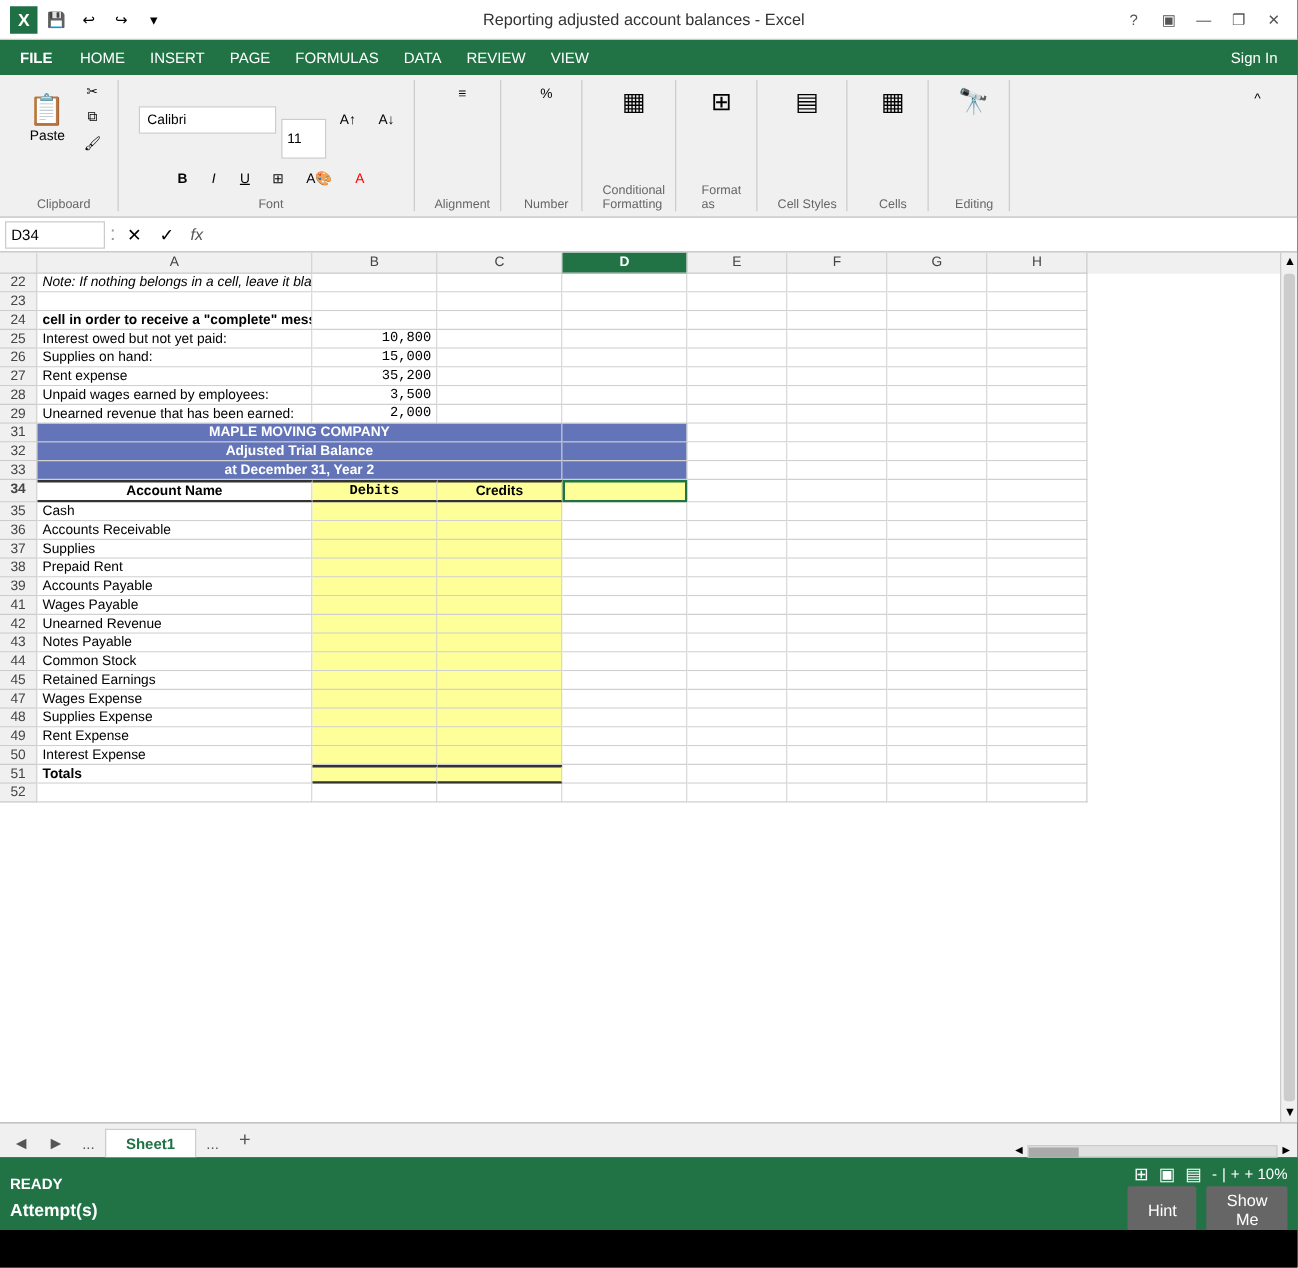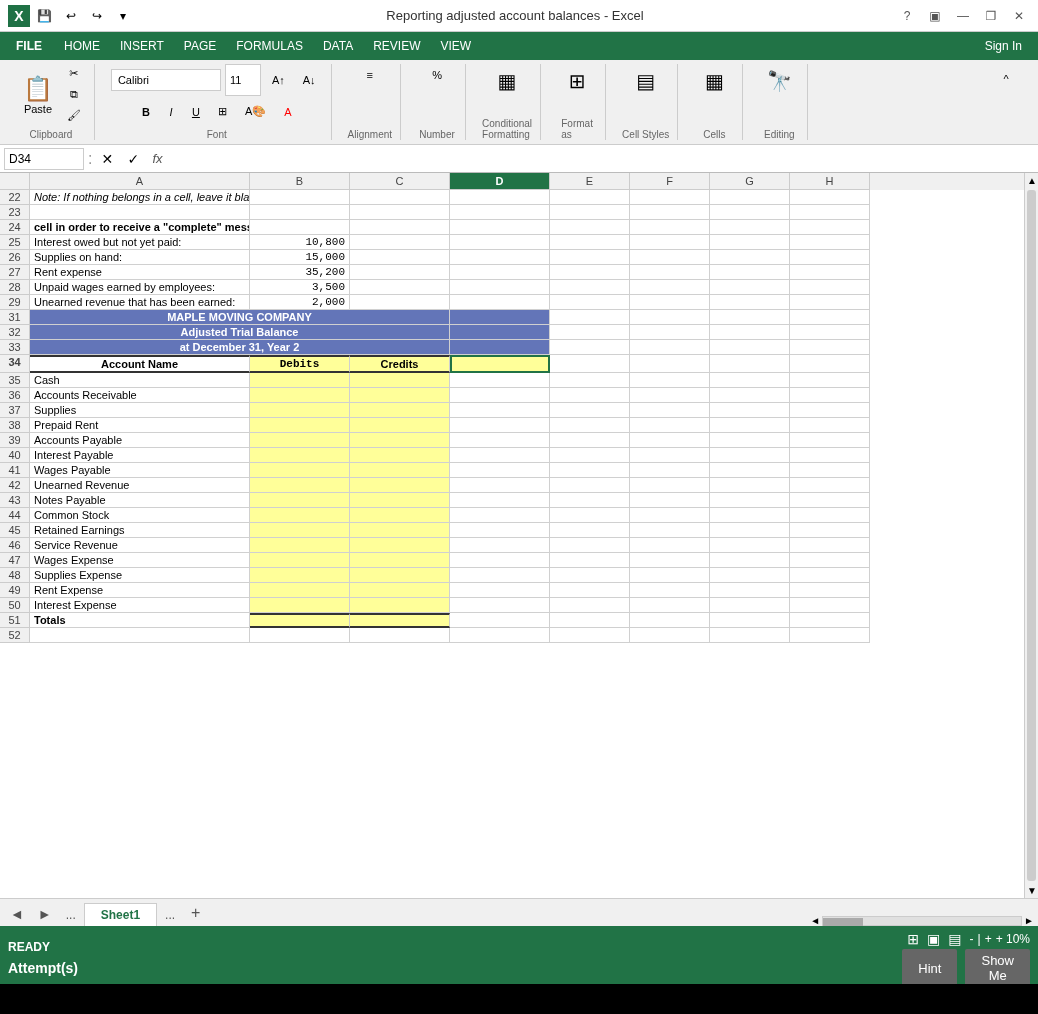--- a/index.html
+++ b/index.html
@@ -72,21 +72,21 @@
     .ribbon-row { display: flex; align-items: center; gap: 4px; }
     .rb-btn { 
       display: flex; flex-direction: column; align-items: center; justify-content: center;
       padding: 4px 6px; cursor: pointer; border-radius: 2px; border: 1px solid transparent;
       font-size: 11px; min-width: 40px;
     }
     .paste-area { display: flex; flex-direction: row; align-items: center; gap: 2px; }
 
     
     .font-box { background: white; border: 1px solid #ccc; padding: 2px 6px; font-size: 11px; width: 110px; height: 22px; }
-    .size-box { background: white; border: 1px solid #ccc; padding: 14px 4px; font-size: 11px; width: 36px; height: 32px; }
+    .size-box { background: white; border: 1px solid #ccc; padding: 14px 4px; font-size: 11px; width: 36px; height: 32px; margin-top: 31px; }
 
     
     .formula-bar {
       background: #fff;
       border-bottom: 1px solid #bbb;
       height: 28px;
       display: flex;
       align-items: center;
       padding: 0 4px;
       gap: 4px;
@@ -583,31 +583,20 @@
         <div class="cell col-a" style="">Accounts Payable</div>
         <div class="cell col-b yellow" style=""></div>
         <div class="cell col-c yellow" style=""></div>
         <div class="cell col-d"></div>
         <div class="cell col-e"></div>
         <div class="cell col-f"></div>
         <div class="cell col-g"></div>
         <div class="cell col-h"></div>
       </div>
 
-      <div class="sheet-row">
-        <div class="row-num">40</div>
-        <div class="cell col-a" style="">Interest Payable</div>
-        <div class="cell col-b yellow" style=""></div>
-        <div class="cell col-c yellow" style=""></div>
-        <div class="cell col-d"></div>
-        <div class="cell col-e"></div>
-        <div class="cell col-f"></div>
-        <div class="cell col-g"></div>
-        <div class="cell col-h"></div>
-      </div>
 
       <div class="sheet-row">
         <div class="row-num">41</div>
         <div class="cell col-a" style="">Wages Payable</div>
         <div class="cell col-b yellow" style=""></div>
         <div class="cell col-c yellow" style=""></div>
         <div class="cell col-d"></div>
         <div class="cell col-e"></div>
         <div class="cell col-f"></div>
         <div class="cell col-g"></div>
@@ -655,31 +644,20 @@
         <div class="cell col-a" style="">Retained Earnings</div>
         <div class="cell col-b yellow" style=""></div>
         <div class="cell col-c yellow" style=""></div>
         <div class="cell col-d"></div>
         <div class="cell col-e"></div>
         <div class="cell col-f"></div>
         <div class="cell col-g"></div>
         <div class="cell col-h"></div>
       </div>
 
-      <div class="sheet-row">
-        <div class="row-num">46</div>
-        <div class="cell col-a" style="">Service Revenue</div>
-        <div class="cell col-b yellow" style=""></div>
-        <div class="cell col-c yellow" style=""></div>
-        <div class="cell col-d"></div>
-        <div class="cell col-e"></div>
-        <div class="cell col-f"></div>
-        <div class="cell col-g"></div>
-        <div class="cell col-h"></div>
-      </div>
 
       <div class="sheet-row">
         <div class="row-num">47</div>
         <div class="cell col-a" style="">Wages Expense</div>
         <div class="cell col-b yellow" style=""></div>
         <div class="cell col-c yellow" style=""></div>
         <div class="cell col-d"></div>
         <div class="cell col-e"></div>
         <div class="cell col-f"></div>
         <div class="cell col-g"></div>

